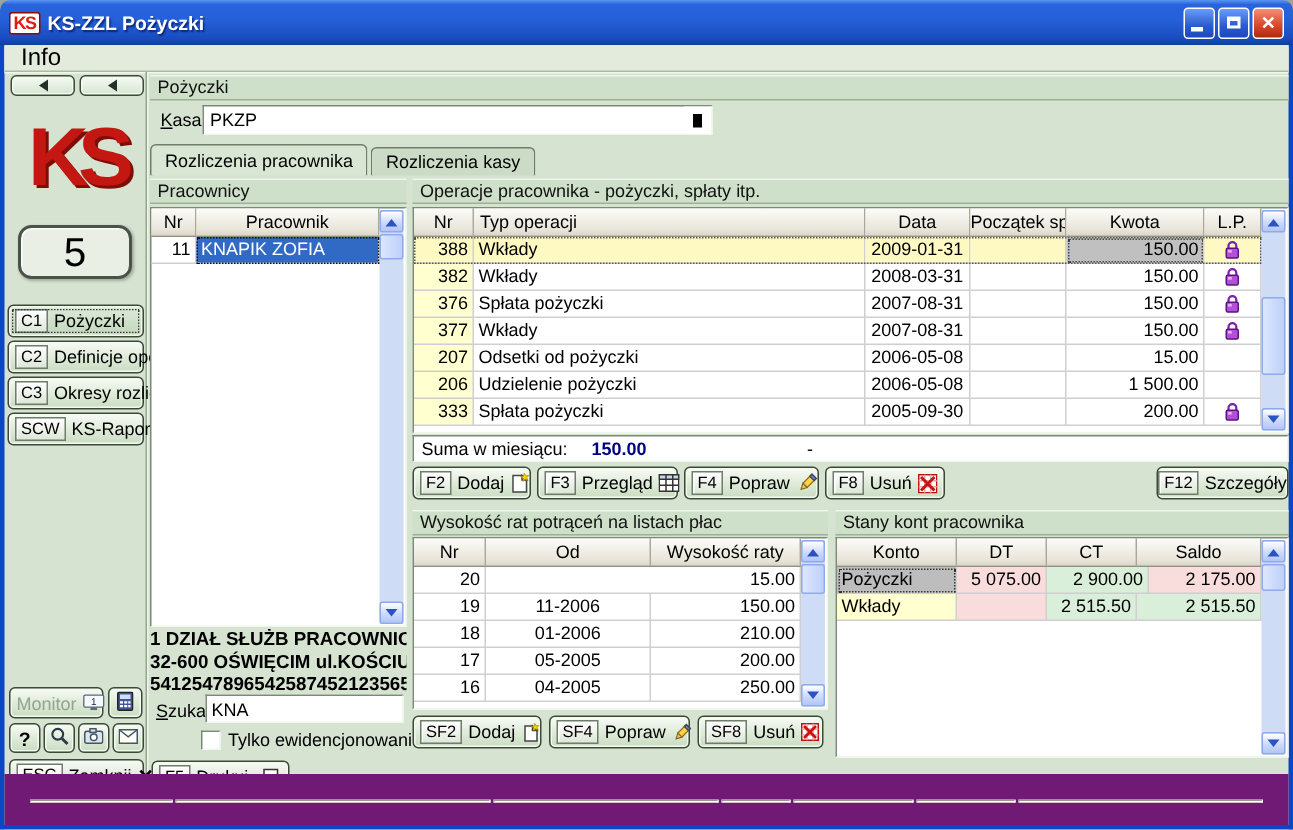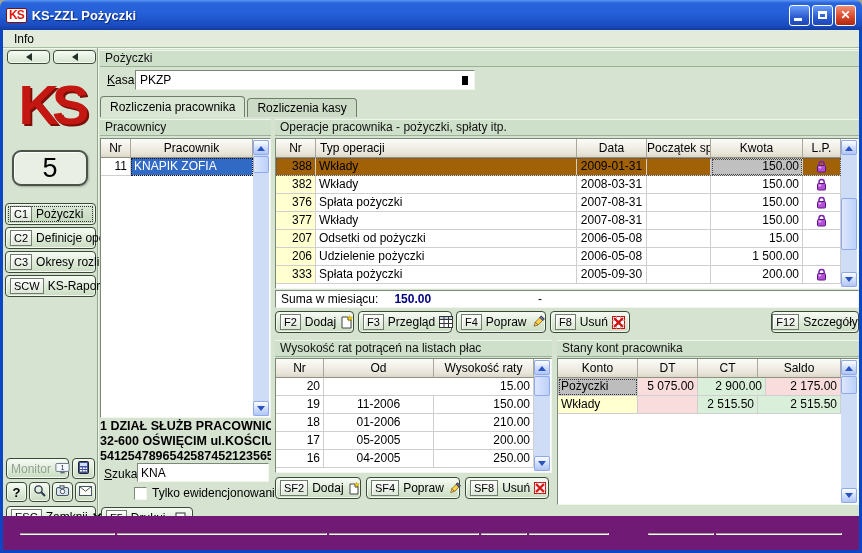--- a/index.html
+++ b/index.html
@@ -14,21 +14,21 @@
   .win-btn{width:21px;height:21px;margin-left:2px;border:1px solid #fff;border-radius:3px;display:flex;align-items:center;justify-content:center;position:relative;}
   .win-btn.bmin,.win-btn.bmax{background:linear-gradient(180deg,#6a9cf8,#2a5ad0 60%,#1e48b8);}
   .win-btn.bclose{background:linear-gradient(180deg,#f09078,#dc4a2c 55%,#b02810);}
   .glyph-min{position:absolute;left:4px;bottom:4px;width:8px;height:3px;background:#fff;}
   .glyph-max{width:9px;height:8px;border:2px solid #fff;border-top-width:3px;}
   .glyph-close{color:#fff;font-weight:bold;font-size:12px;line-height:12px;}
   .glyph-close::before{content:"\2715";}
   
   .frame{position:absolute;top:30px;left:0;right:0;bottom:0;background:#d6e3d1;border:3px solid #0c46c4;border-top:none;}
   .menubar{position:absolute;top:0;left:0;right:0;height:18px;background:#e2ebdc;border-bottom:1px solid #a8bca2;box-shadow:0 1px 0 #f2f7ee;display:flex;align-items:center;padding:0 7px;}
-  .menu-item{padding:0 4px;font-size:12px;}
+  .menu-item{padding:0 4px;font-size:16px;}
   
   .sidebar{position:absolute;left:0;top:18px;width:95px;bottom:20px;border-right:1px solid #93a78d;box-shadow:1px 0 0 #eef4ea;}
   .nav-btn{position:absolute;width:43px;height:14px;border:1px solid #3c4c38;border-radius:4px;background:linear-gradient(#f6fbf4,#d6e5d0);display:flex;align-items:center;justify-content:center;box-shadow:inset 0 0 0 1px #f4f9f2;}
   .tri-left{width:0;height:0;border:4px solid transparent;border-right:6px solid #22302a;margin-right:4px;}
   .ks-logo{position:absolute;top:22px;left:0;width:95px;text-align:center;font-size:56px;font-weight:bold;color:#c41712;letter-spacing:-7px;line-height:70px;text-shadow:2px 2px 0 #7c0e08;transform:scaleY(.98);}
   .counter{position:absolute;top:102px;left:9px;width:76px;height:36px;border:2px solid #4a524a;border-radius:9px;background:#e9efe5;font-size:27px;text-align:center;line-height:33px;box-shadow:inset 1px 1px 0 #fbfdfa,1px 1px 2px rgba(0,0,0,.25);}
   .sbtn{position:absolute;left:2px;width:91px;height:21px;}
   
   .btn{display:flex;align-items:center;gap:4px;height:22px;padding:0 4px;font-size:12px;font-family:inherit;color:#000;
     background:linear-gradient(180deg,#f7fbf5,#ddead7 55%,#c9dcc1);border:1px solid #3a4a36;border-radius:4px;
@@ -59,21 +59,21 @@
   .trows{margin-right:17px;}
   .tr{display:flex;}
   .td{height:18px;line-height:17px;font-size:12px;border-right:1px solid #cfcfcf;border-bottom:1px solid #cfcfcf;padding:0 3px;white-space:nowrap;overflow:hidden;flex-shrink:0;}
   .td.f1{flex:1;}
   .num{text-align:right;}
   .ctr{text-align:center;}
   .ynr{background:#ffffd0;}
   .pink{background:#f9dcdc;}
   .green{background:#d9efd9;}
   .ycell{background:#ffffd0;}
-  .tr.sel .td{background:#a16207;}
+  .tr.sel .td{background:#fef9c3;}
   .tr.sel{outline:1px dotted #555;outline-offset:-1px;}
   .tr.sel .td.focuscell{background:#c0c0c0;outline:1px dotted #444;outline-offset:-2px;}
   .td.lockc{display:flex;align-items:center;justify-content:center;padding:0;}
   .konto-sel{background:#bdbdbd;outline:1px dotted #333;outline-offset:-2px;}
   .name-sel{background:#316ac5;color:#fff;outline:1px dotted #111;outline-offset:-1px;}
   
   .vscroll{position:absolute;top:1px;right:1px;bottom:1px;width:16px;background:#cfdcf6;}
   .sb-btn{position:absolute;left:0;right:0;height:15px;background:linear-gradient(#feffff,#cddbfb 55%,#b2c6f6);border:1px solid #8eaaec;border-radius:2px;display:flex;align-items:center;justify-content:center;}
   .sb-up{top:0;} .sb-dn{bottom:0;}
   .tri-up{width:0;height:0;border:4px solid transparent;border-bottom:5px solid #2a52c0;margin-top:-3px;}
@@ -562,21 +562,21 @@
       <div class="sb-cell" style="width:150px;">KSADM</div>
       <div class="sb-cell" style="width:46px;gap:3px;">
         <span class="dot"></span>
         <span><svg width="14" height="12">
               <rect x="1" y="2" width="8" height="6" fill="#cdd4dc" stroke="#556"></rect>
               <rect x="6" y="5" width="7" height="6" fill="#eef2f8" stroke="#556"></rect>
               <path d="M3 10 l3 -3" stroke="#2a62d8" stroke-width="1.5"></path>
             </svg></span>
       </div>
       <div class="sb-cell" style="width:80px;">LOKALNIE</div>
-      <div class="sb-cell" style="width:66px;margin-left:37px;">05 - 2009</div>
+      <div class="sb-cell" style="width:66px;">05 - 2009</div>
       <div class="sb-cell" style="flex:1;position:relative;">
         <span>"FIRMPOL"</span>
         <span class="grip"><svg width="13" height="13">
               <g stroke="#9a968a" stroke-width="2">
                 <line x1="11" y1="3" x2="3" y2="11"></line>
                 <line x1="12" y1="7" x2="7" y2="12"></line>
               </g>
               <g stroke="#fff" stroke-width="1">
                 <line x1="12" y1="3" x2="4" y2="11"></line>
                 <line x1="13" y1="7" x2="8" y2="12"></line>

